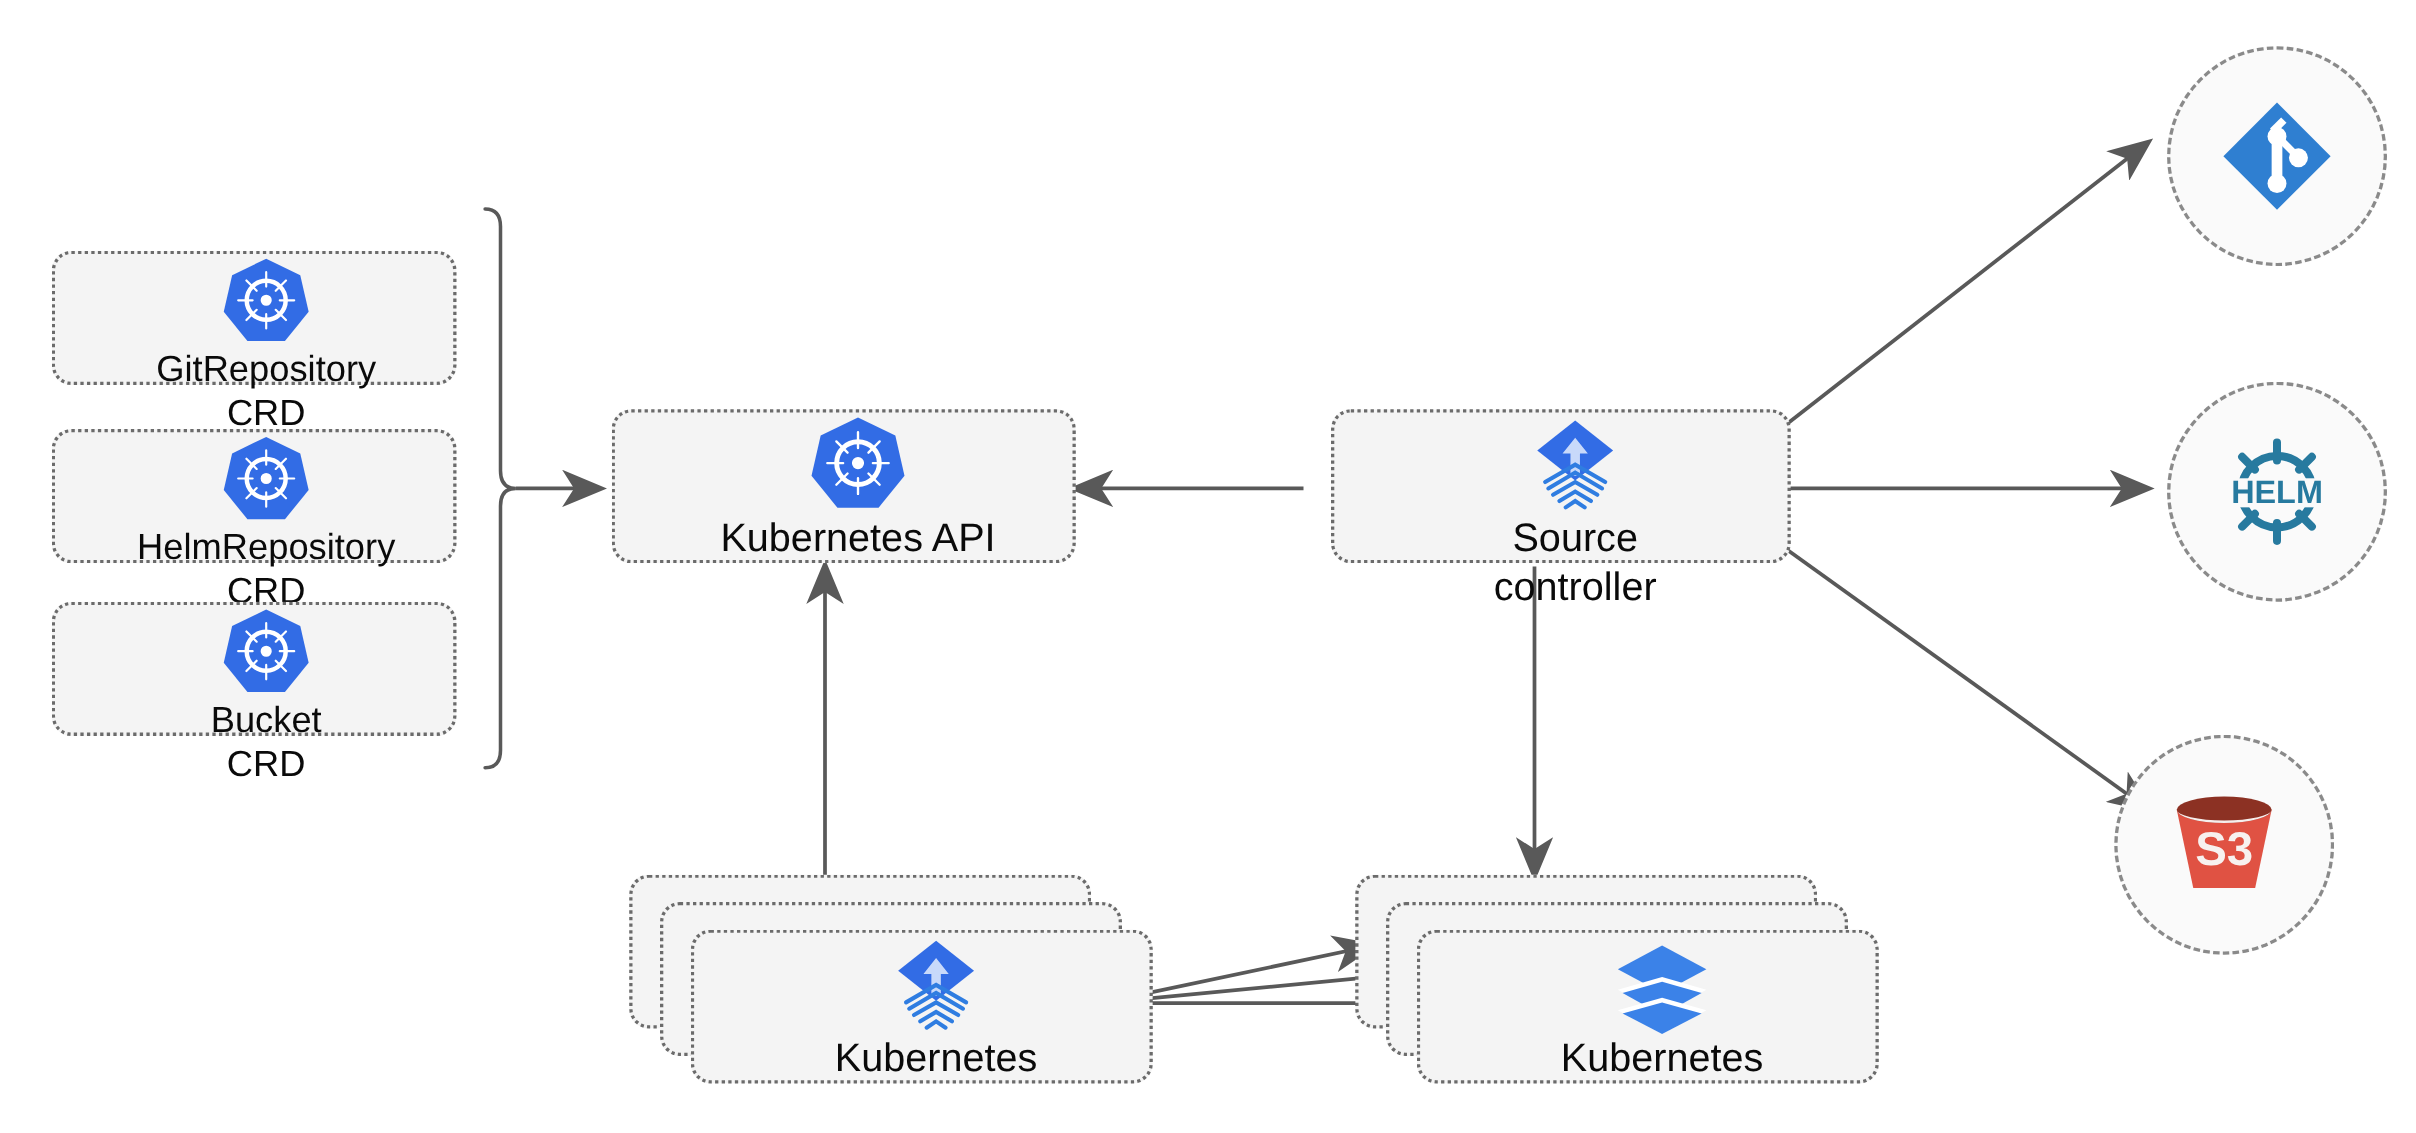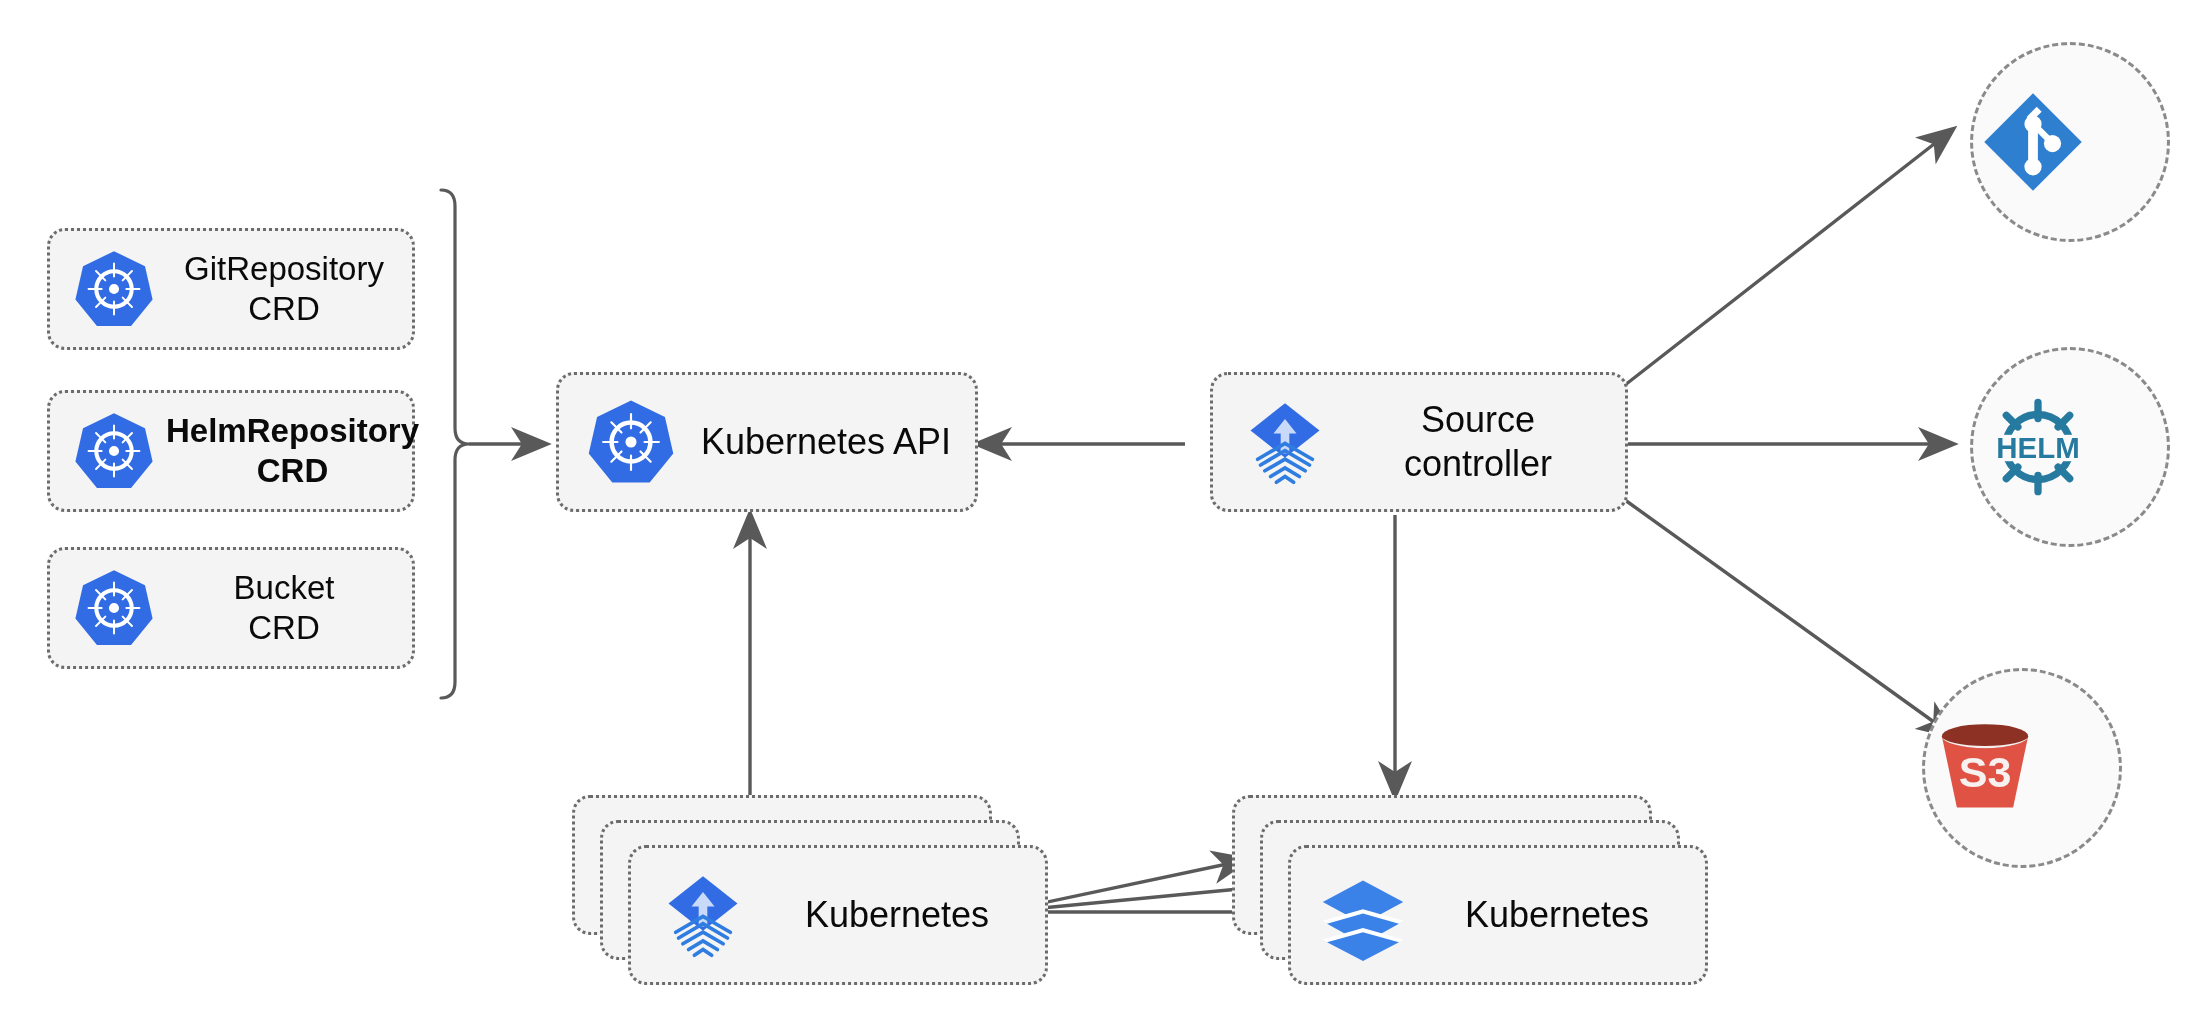--- a/index.html
+++ b/index.html
@@ -1,38 +1,38 @@
 <!DOCTYPE html>
 <html><head>
 <meta charset="utf-8">
 <style>
   html,body{margin:0;padding:0;background:#ffffff;}
   body{width:2196px;height:1030px;font-family:"Liberation Sans",sans-serif;overflow:hidden;}
   #stage{position:relative;width:2196px;height:1030px;background:#fff;}
   svg.layer{position:absolute;left:0;top:0;width:2196px;height:1030px;pointer-events:none;}
 
   .node{position:absolute;box-sizing:border-box;background:#f4f4f4;
-        border:3px dotted #6b6b6b;border-radius:18px;display:flex;align-items:center;}
+        border:3px dotted #6b6b6b;border-radius:18px;display:flex;align-items:center;flex-direction:column;}
   .node .label{color:#0a0a0a;font-size:34px;line-height:1.22;text-align:center;
                white-space:pre-line;flex:1;padding:0 10px;}
   .node .ico{flex:0 0 auto;display:flex;align-items:center;justify-content:center;}
 
   .crd{width:368px;height:122px;padding-left:22px;}
   .crd .ico{width:84px;height:84px;}
   .crd .label{font-size:33px;}
 
   .bigbox{width:420px;height:140px;padding-left:26px;}
   .bigbox .ico{width:92px;height:92px;}
   .bigbox .label{font-size:36px;}
 
   .stackghost{position:absolute;box-sizing:border-box;background:#f4f4f4;
         border:3px dotted #6b6b6b;border-radius:18px;}
 
   .circle{position:absolute;box-sizing:border-box;width:200px;height:200px;border-radius:50%;
-          background:#fafafa;border:3px dashed #8a8a8a;display:flex;align-items:center;}
+          background:#fafafa;border:3px dashed #8a8a8a;display:flex;align-items:center;justify-content:center;}
   .circle svg{display:block;}
 </style>
 </head>
 <body>
 
 <div id="stage">
 
   <svg class="layer" viewBox="0 0 2196 1030">
     <defs>
       <marker id="ah" viewBox="0 0 12 10" refX="10" refY="5" markerWidth="12" markerHeight="10" orient="auto-start-reverse">
@@ -74,21 +74,21 @@
           <path d="M32 12.5 L32 22.5 M32 41.5 L32 51.5 M12.6 32 L22.6 32 M41.4 32 L51.4 32
                    M18.3 18.3 L25.4 25.4 M38.6 38.6 L45.7 45.7 M45.7 18.3 L38.6 25.4 M25.4 38.6 L18.3 45.7"></path>
           <circle cx="32" cy="32" r="13.5" fill="none" stroke-width="3.1"></circle>
         </g>
       </svg>
     </span>
     <span class="label">GitRepository
 CRD</span>
   </div>
 
-  <div class="node crd" style="left:47px;top:390px;font-weight:bold;">
+  <div class="node crd" style="left:47px;top:390px;">
     <span class="ico">
       <svg width="84" height="84" viewBox="0 0 64 64">
         <path d="M32 3.2 L55.6 14.6 L61.4 40 L45 60.2 L19 60.2 L2.6 40 L8.4 14.6 Z" fill="#326ce5"></path>
         <g fill="#fff" stroke="#fff" stroke-width="1.5" stroke-linecap="round">
           <circle cx="32" cy="32" r="3.1"></circle>
           <path d="M32 12.5 L32 22.5 M32 41.5 L32 51.5 M12.6 32 L22.6 32 M41.4 32 L51.4 32
                    M18.3 18.3 L25.4 25.4 M38.6 38.6 L45.7 45.7 M45.7 18.3 L38.6 25.4 M25.4 38.6 L18.3 45.7"></path>
           <circle cx="32" cy="32" r="13.5" fill="none" stroke-width="3.1"></circle>
         </g>
       </svg>

